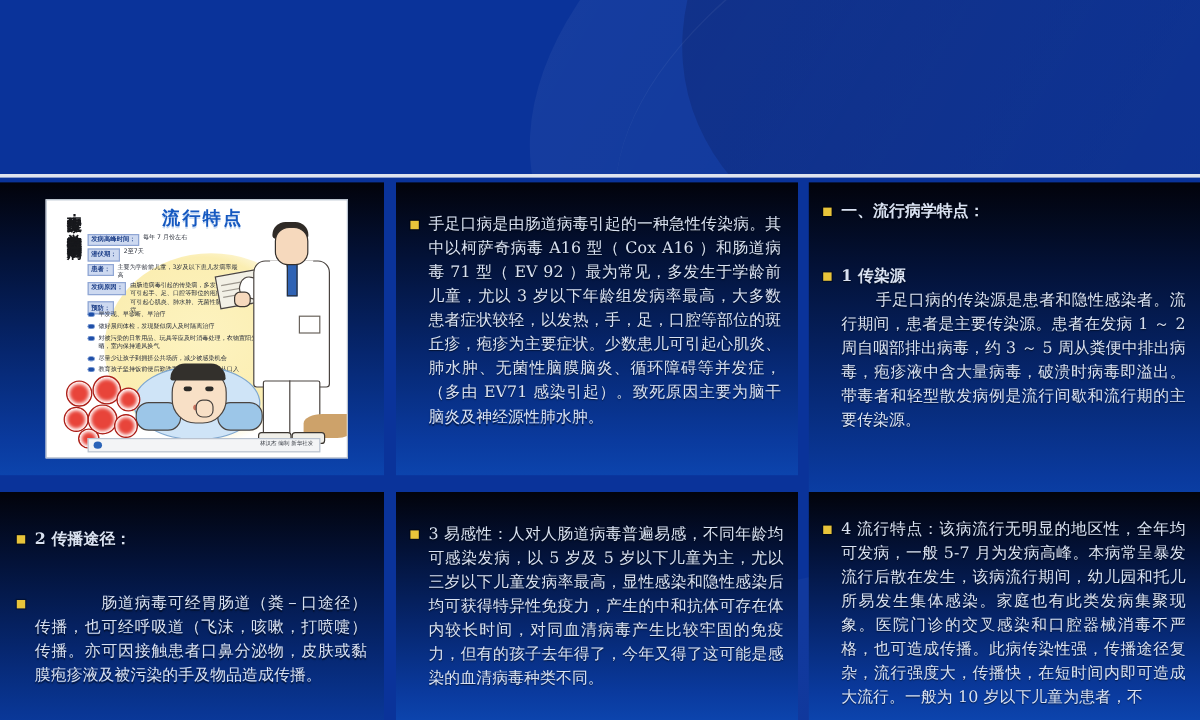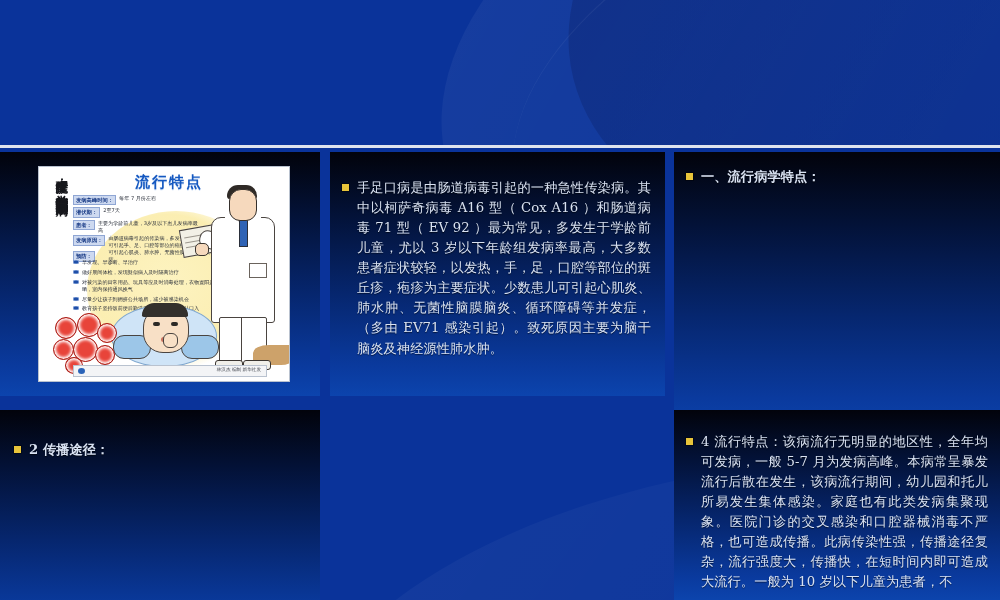--- a/index.html
+++ b/index.html
@@ -346,33 +346,50 @@
       </div>
     </div>
 
     <div class="panel p-tr">
       <div class="txt pad-tr">
         <div class="block">
           <span class="bullet"></span>
           <span class="heading">一、流行病学特点：</span>
         </div>
         <div class="gap-lg"></div>
+        <div class="block">
+          <span class="bullet"></span>
+          <span class="heading">1 传染源</span>
+          <div class="indent">手足口病的传染源是患者和隐性感染者。流行期间，患者是主要传染源。患者在发病 1 ～ 2 周自咽部排出病毒，约 3 ～ 5 周从粪便中排出病毒，疱疹液中含大量病毒，破溃时病毒即溢出。带毒者和轻型散发病例是流行间歇和流行期的主要传染源。</div>
+        </div>
       </div>
     </div>
 
     <div class="panel p-bl">
       <div class="txt pad-bl">
         <div class="block">
           <span class="bullet"></span>
           <span class="heading">2 传播途径：</span>
         </div>
         <div class="gap-lg"></div>
-      </div>
-    </div>
-
+        <div class="block">
+          <span class="bullet"></span>
+          <div class="indent" style="text-indent:4.2em">肠道病毒可经胃肠道（粪－口途径）传播，也可经呼吸道（飞沫，咳嗽，打喷嚏）传播。亦可因接触患者口鼻分泌物，皮肤或黏膜疱疹液及被污染的手及物品造成传播。</div>
+        </div>
+      </div>
+    </div>
+
+    <div class="panel p-bm">
+      <div class="txt pad-bm">
+        <div class="block">
+          <span class="bullet"></span>
+          <span>3 易感性：人对人肠道病毒普遍易感，不同年龄均可感染发病，以 5 岁及 5 岁以下儿童为主，尤以三岁以下儿童发病率最高，显性感染和隐性感染后均可获得特异性免疫力，产生的中和抗体可存在体内较长时间，对同血清病毒产生比较牢固的免疫力，但有的孩子去年得了，今年又得了这可能是感染的血清病毒种类不同。</span>
+        </div>
+      </div>
+    </div>
 
     <div class="panel p-br">
       <div class="txt pad-br">
         <div class="block">
           <span class="bullet"></span>
           <span>4 流行特点：该病流行无明显的地区性，全年均可发病，一般 5-7 月为发病高峰。本病常呈暴发流行后散在发生，该病流行期间，幼儿园和托儿所易发生集体感染。家庭也有此类发病集聚现象。医院门诊的交叉感染和口腔器械消毒不严格，也可造成传播。此病传染性强，传播途径复杂，流行强度大，传播快，在短时间内即可造成大流行。一般为 10 岁以下儿童为患者，不</span>
         </div>
       </div>
     </div>
 

